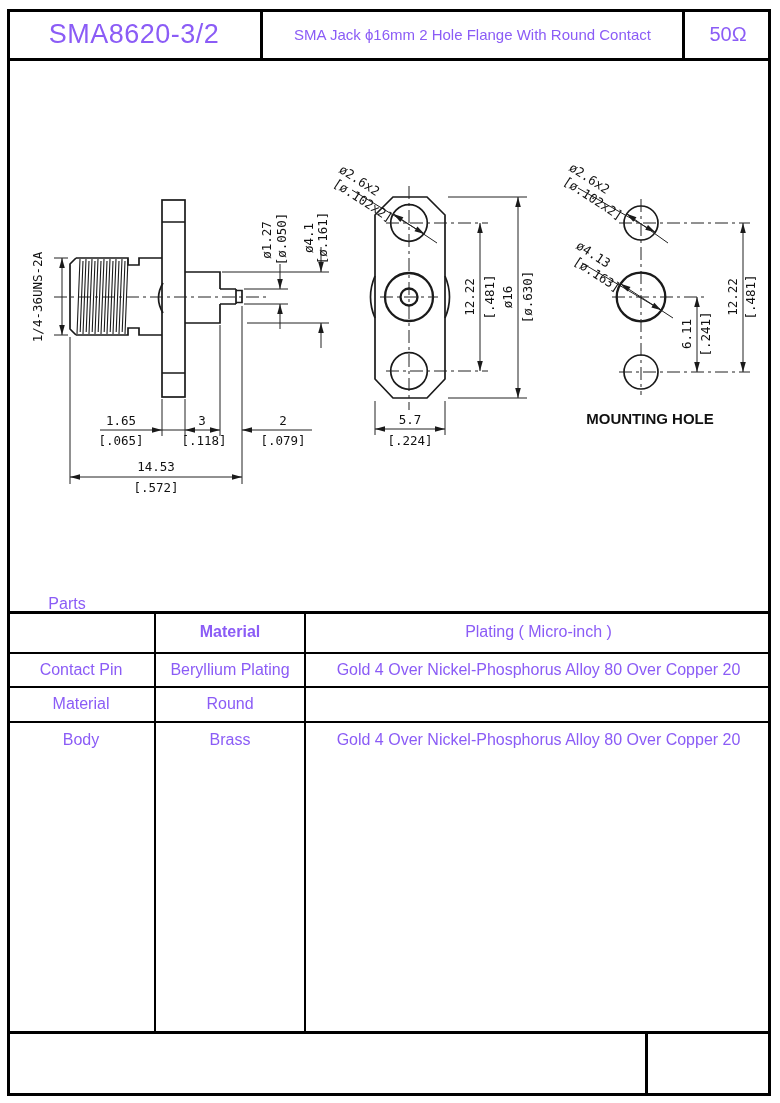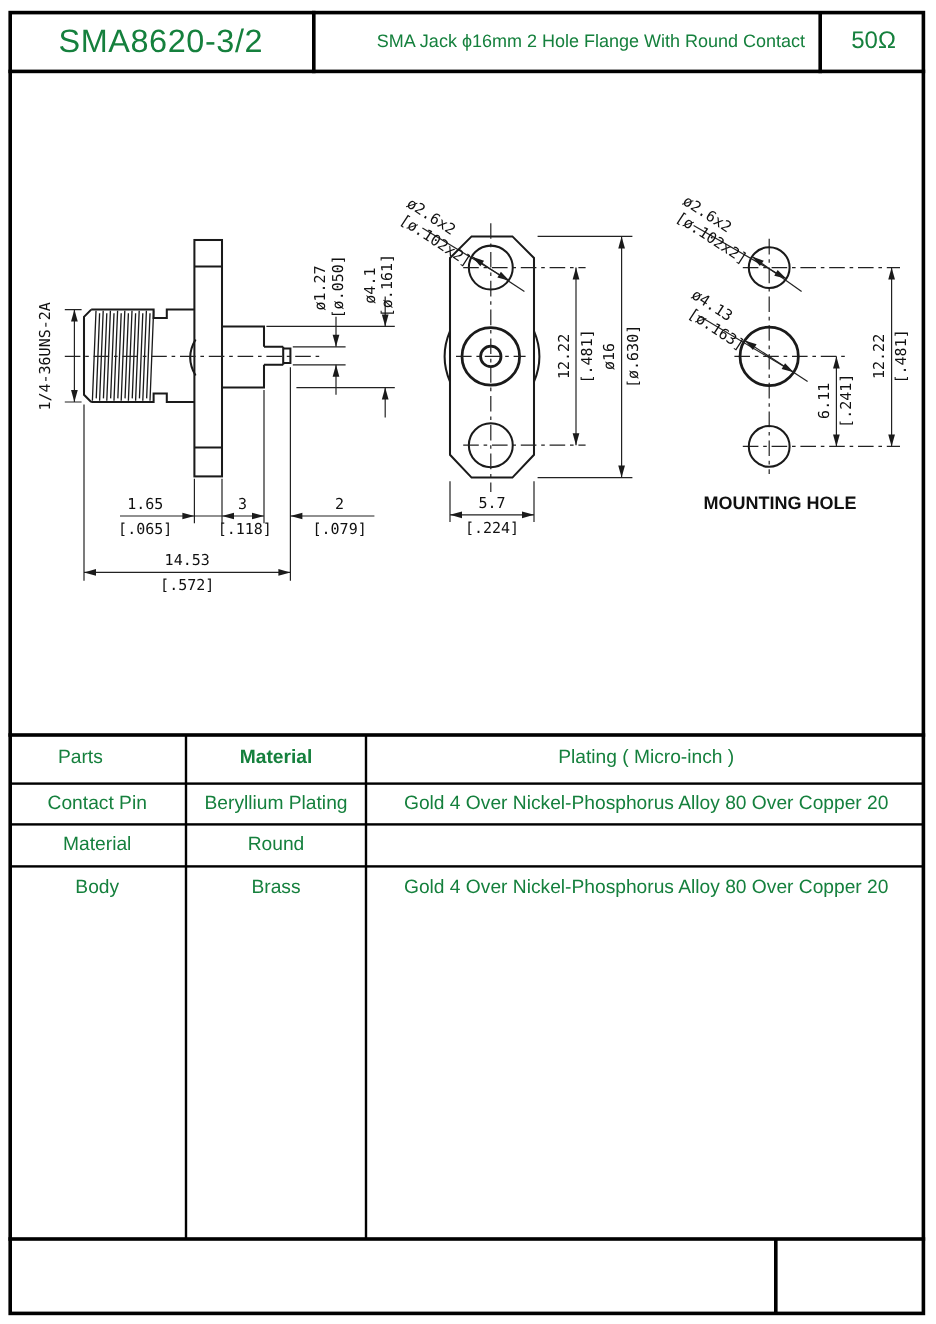--- a/index.html
+++ b/index.html
@@ -1,17 +1,17 @@
 <!DOCTYPE html>
 <html><head>
 <meta charset="utf-8">
 <style>
   html,body{margin:0;padding:0;background:#fff;}
   #page{position:relative;width:780px;height:1103px;background:#ffffff;
-        font-family:"Liberation Sans",sans-serif;color:#15803d;overflow:hidden;}
+        font-family:"Liberation Sans",sans-serif;color:#8b5cf6;overflow:hidden;}
   .abs{position:absolute;}
   .hline,.vline{position:absolute;background:#000;}
   .center{display:flex;align-items:center;justify-content:center;text-align:center;}
   #part-number{font-size:27px;letter-spacing:0.5px;}
   #desc{flex-direction:column;font-size:15px;line-height:21px;}
   #impedance{font-size:20px;}
   .tcell{position:absolute;display:flex;align-items:center;justify-content:center;
          font-size:16px;text-align:center;}
   svg text{font-family:"DejaVu Sans Mono",monospace;font-size:12.5px;fill:#111;}
   svg text.mtitle{font-family:"Liberation Sans",sans-serif;font-weight:bold;font-size:15px;}
@@ -25,21 +25,21 @@
 <body>
 
 <div id="page">
 
   <div class="abs" style="left:7px;top:9px;width:764px;height:1087px;border:3px solid #000;box-sizing:border-box;"></div>
   <div class="hline" style="left:7px;top:58px;width:764px;height:3px;"></div>
   <div class="vline" style="left:260px;top:9px;width:3px;height:52px;"></div>
   <div class="vline" style="left:682px;top:10px;width:3px;height:51px;"></div>
 
   <div class="abs center" id="part-number" style="left:8px;top:10px;width:252px;height:48px;">SMA8620-3/2</div>
-  <div class="abs center" id="desc" style="left:263px;top:10px;width:419px;height:48px;padding-left:20px;">
+  <div class="abs center" id="desc" style="left:263px;top:10px;width:419px;height:48px;">
     <div>SMA Jack ϕ16mm 2 Hole Flange With Round Contact</div>
   </div>
   <div class="abs center" id="impedance" style="left:685px;top:10px;width:86px;height:48px;">50Ω</div>
 
   <svg class="abs" style="left:0;top:60px;" width="780" height="552" viewBox="0 60 780 552">
     <defs>
       <marker id="ae" markerUnits="userSpaceOnUse" markerWidth="12" markerHeight="8" refX="11" refY="4" orient="auto">
         <path d="M11,4 L1,1.2 L1,6.8 Z" fill="#1a1a1a"></path>
       </marker>
       <marker id="as" markerUnits="userSpaceOnUse" markerWidth="12" markerHeight="8" refX="1" refY="4" orient="auto">
@@ -145,21 +145,21 @@
     </g>
   </svg>
 
   <div class="hline" style="left:7px;top:611px;width:764px;height:3px;"></div>
   <div class="hline" style="left:8px;top:652px;width:762px;height:2px;"></div>
   <div class="hline" style="left:8px;top:686px;width:762px;height:2px;"></div>
   <div class="hline" style="left:8px;top:721px;width:762px;height:2px;"></div>
   <div class="vline" style="left:154px;top:612px;width:2px;height:420px;"></div>
   <div class="vline" style="left:304px;top:612px;width:2px;height:420px;"></div>
 
-  <div class="tcell" style="left:8px;top:612px;width:118px;height:40px;border-radius:19px;">Parts</div>
+  <div class="tcell" style="left:8px;top:584px;width:118px;height:40px;border-radius:19px;">Parts</div>
   <div class="tcell" style="left:156px;top:612px;width:148px;height:40px;font-weight:bold;">Material</div>
   <div class="tcell" style="left:306px;top:612px;width:465px;height:40px;">Plating ( Micro-inch )</div>
 
   <div class="tcell" style="left:8px;top:653px;width:146px;height:33px;">Contact Pin</div>
   <div class="tcell" style="left:156px;top:653px;width:148px;height:33px;">Beryllium Plating</div>
   <div class="tcell" style="left:306px;top:653px;width:465px;height:33px;">Gold 4 Over Nickel-Phosphorus Alloy 80 Over Copper 20</div>
 
   <div class="tcell" style="left:8px;top:687px;width:146px;height:34px;">Material</div>
   <div class="tcell" style="left:156px;top:687px;width:148px;height:34px;">Round</div>
   <div class="tcell" style="left:306px;top:687px;width:465px;height:34px;"></div>

